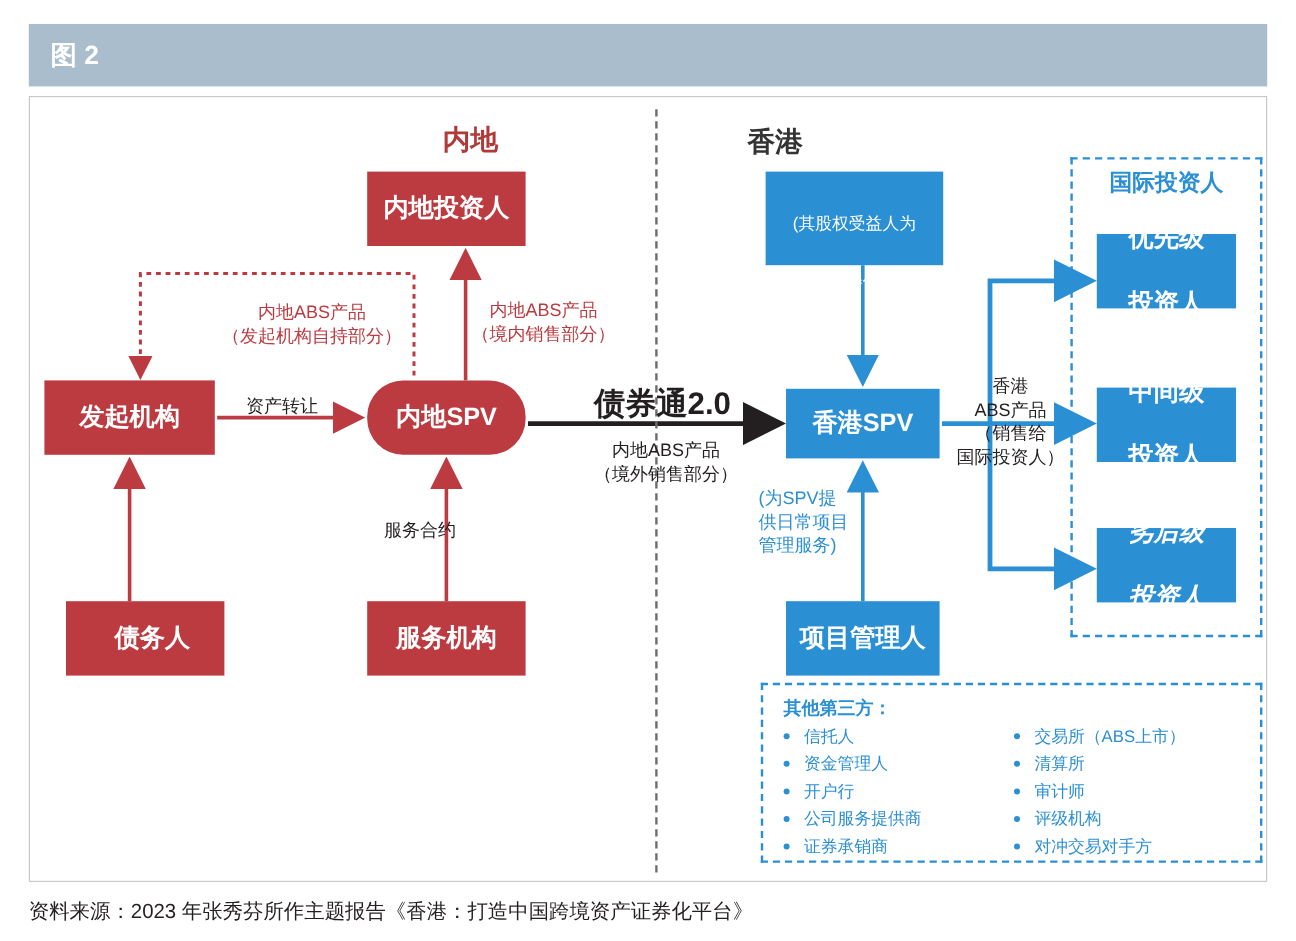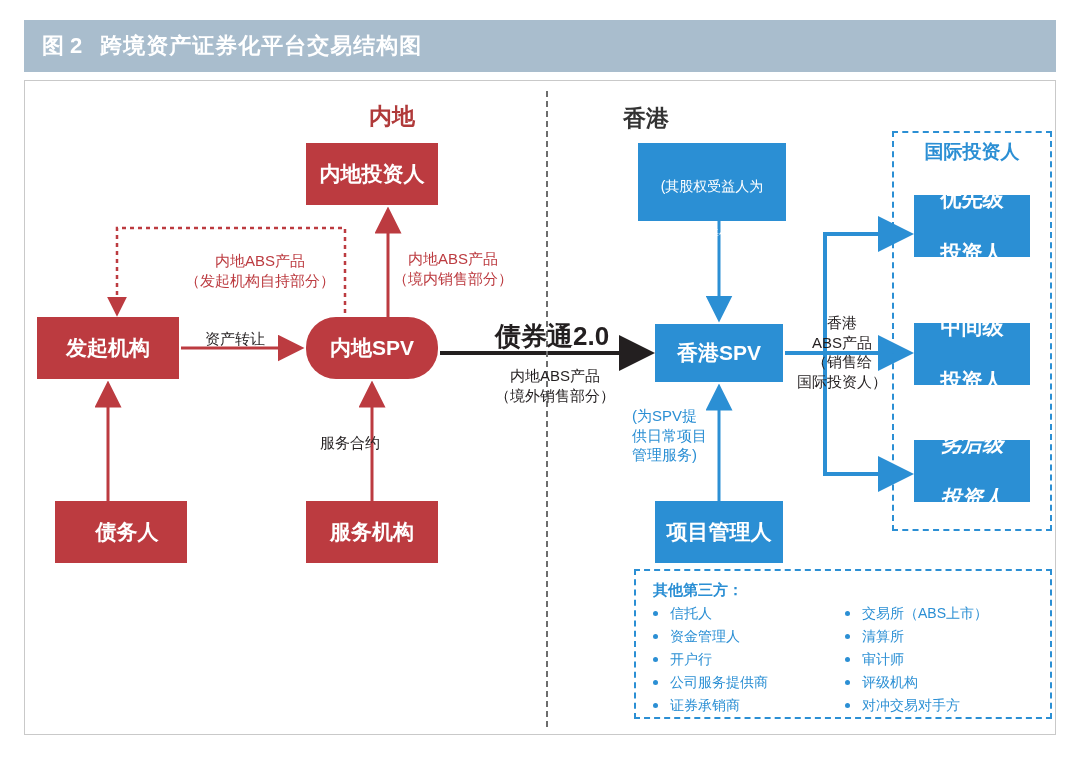--- a/index.html
+++ b/index.html
@@ -22,20 +22,21 @@
   
   #title-bar {
     position: absolute;
     left: 24px;
     top: 20px;
     width: 1032px;
     height: 52px;
     background: #a9bdcd;
     display: flex;
     align-items: center;
+    gap: 34px;
   }
   #title-bar .title-text {
     font-size: 22px;
     font-weight: bold;
     color: #ffffff;
     letter-spacing: 1px;
     padding-left: 18px;
     white-space: nowrap;
   }
   #title-bar .title-num {
@@ -205,21 +206,20 @@
     pointer-events: none;
   }
 </style>
 </head>
 <body>
 
 <div id="page">
 
   <div id="title-bar">
     <span class="title-num">图 2</span>
-    <span class="title-text">跨境资产证券化平台交易结构图</span>
   </div>
 
   <div id="canvas">
 
     <svg id="arrows" viewBox="0 0 1032 655">
       <defs>
         <marker id="ar-red" markerWidth="9" markerHeight="9" refX="7.5" refY="4.5" orient="auto">
           <path d="M0,0 L9,4.5 L0,9 z" fill="#bc3b40"></path>
         </marker>
         <marker id="ar-red-sm" markerWidth="8" markerHeight="8" refX="6.5" refY="4" orient="auto">
@@ -381,14 +381,15 @@
     </div>
 
     <div class="ann blue" id="ann-spv-service">
       <div>(为SPV提</div>
       <div>供日常项目</div>
       <div>管理服务)</div>
     </div>
 
   </div>
 
+  <div id="source">资料来源：2023 年张秀芬所作主题报告《香港：打造中国跨境资产证券化平台》</div>
 
 </div>
 
 </body></html>

